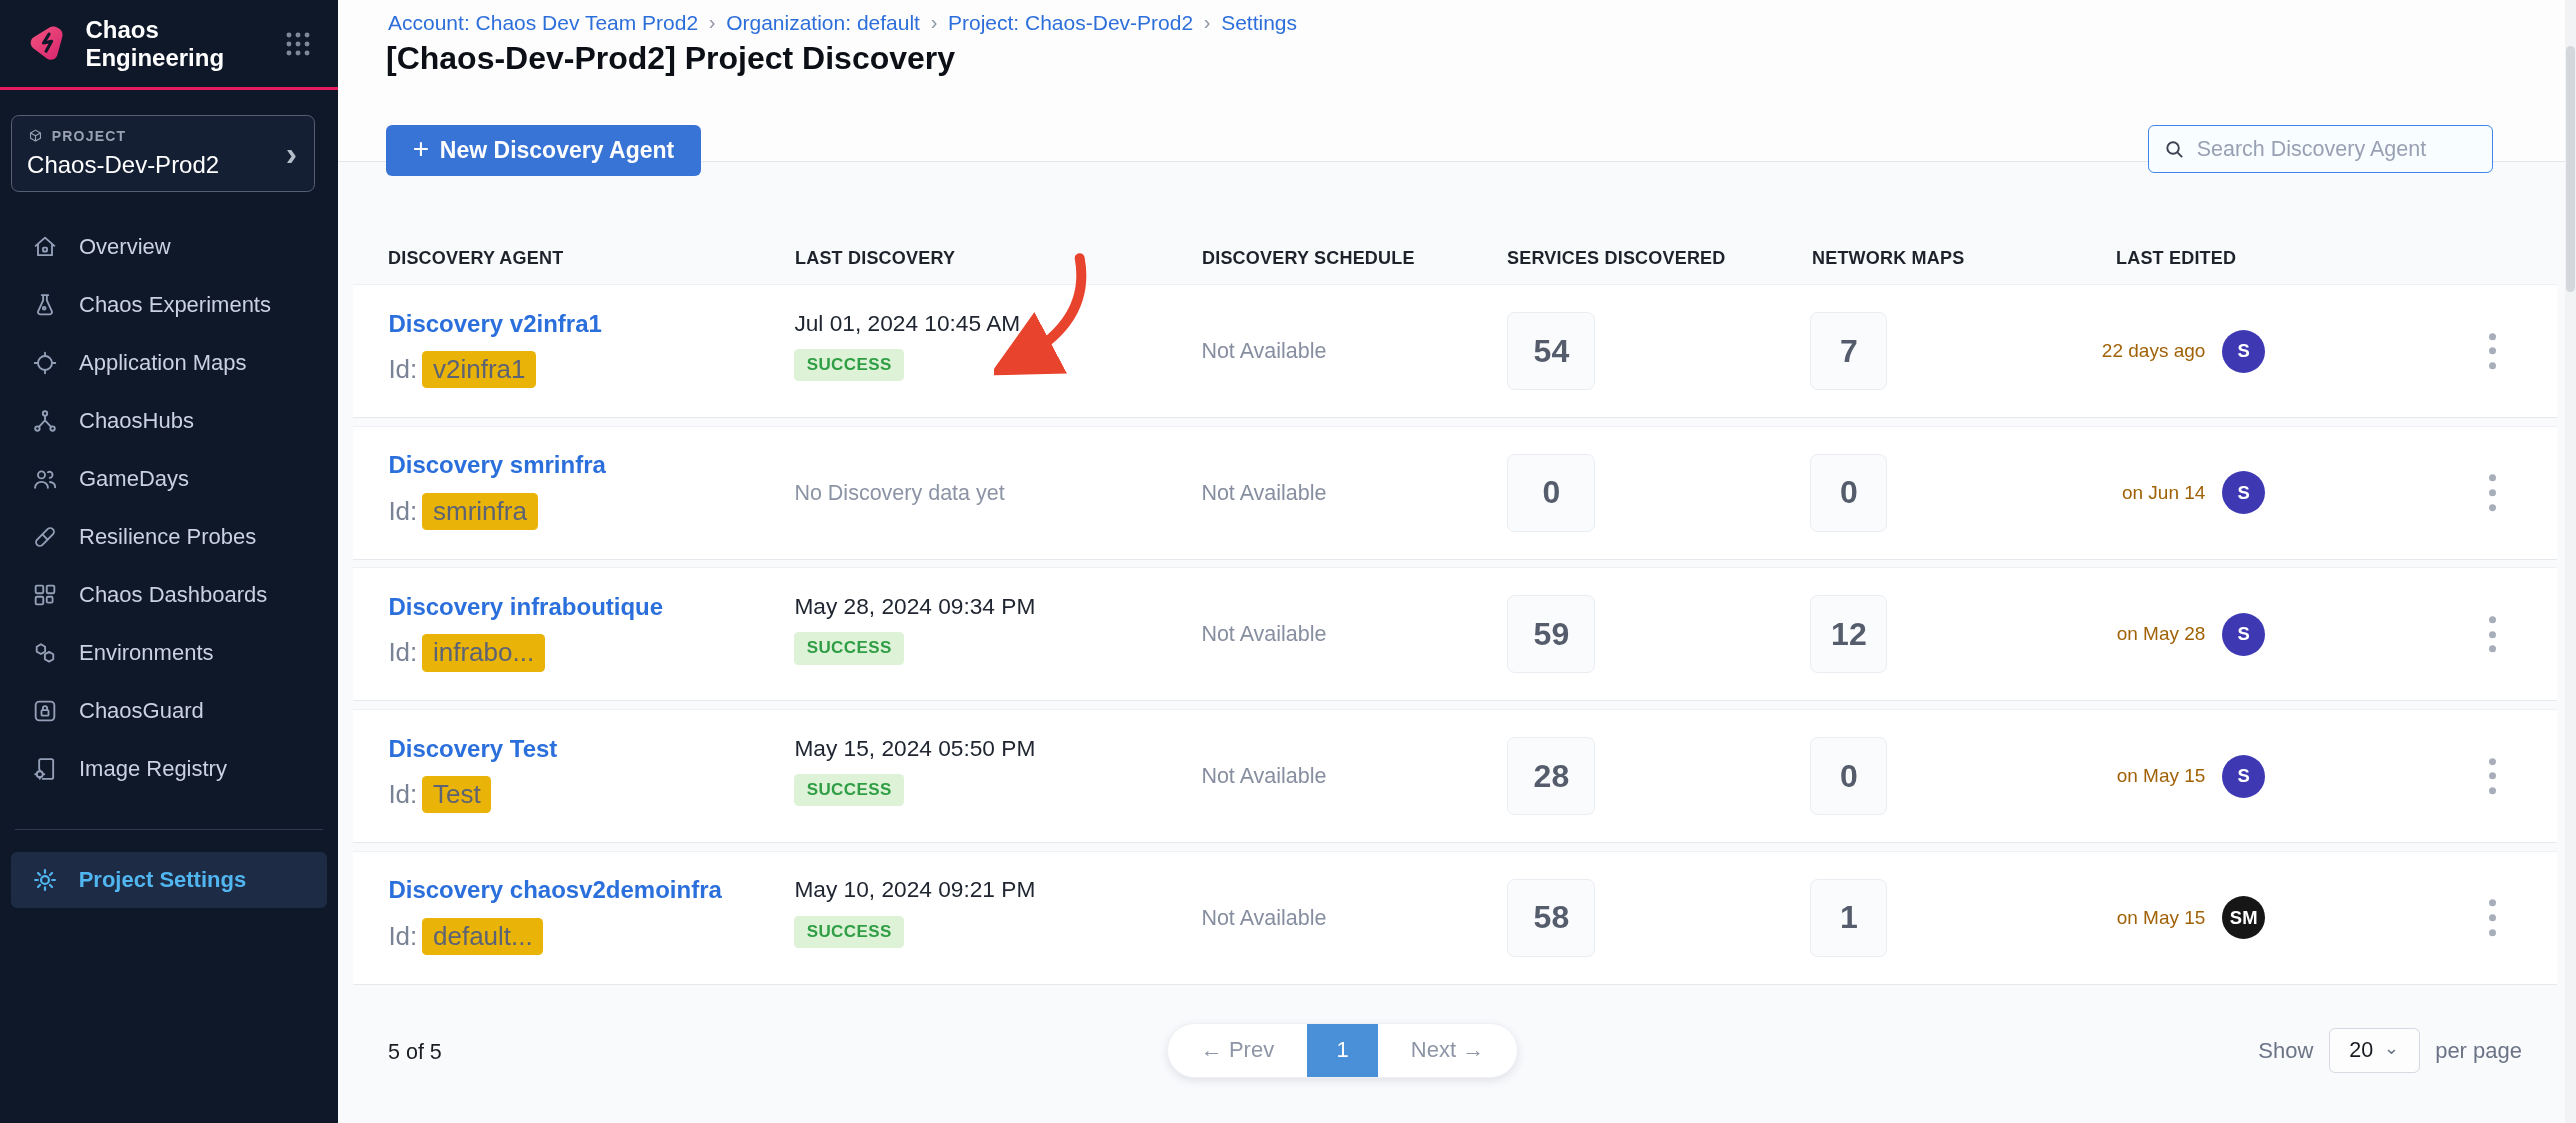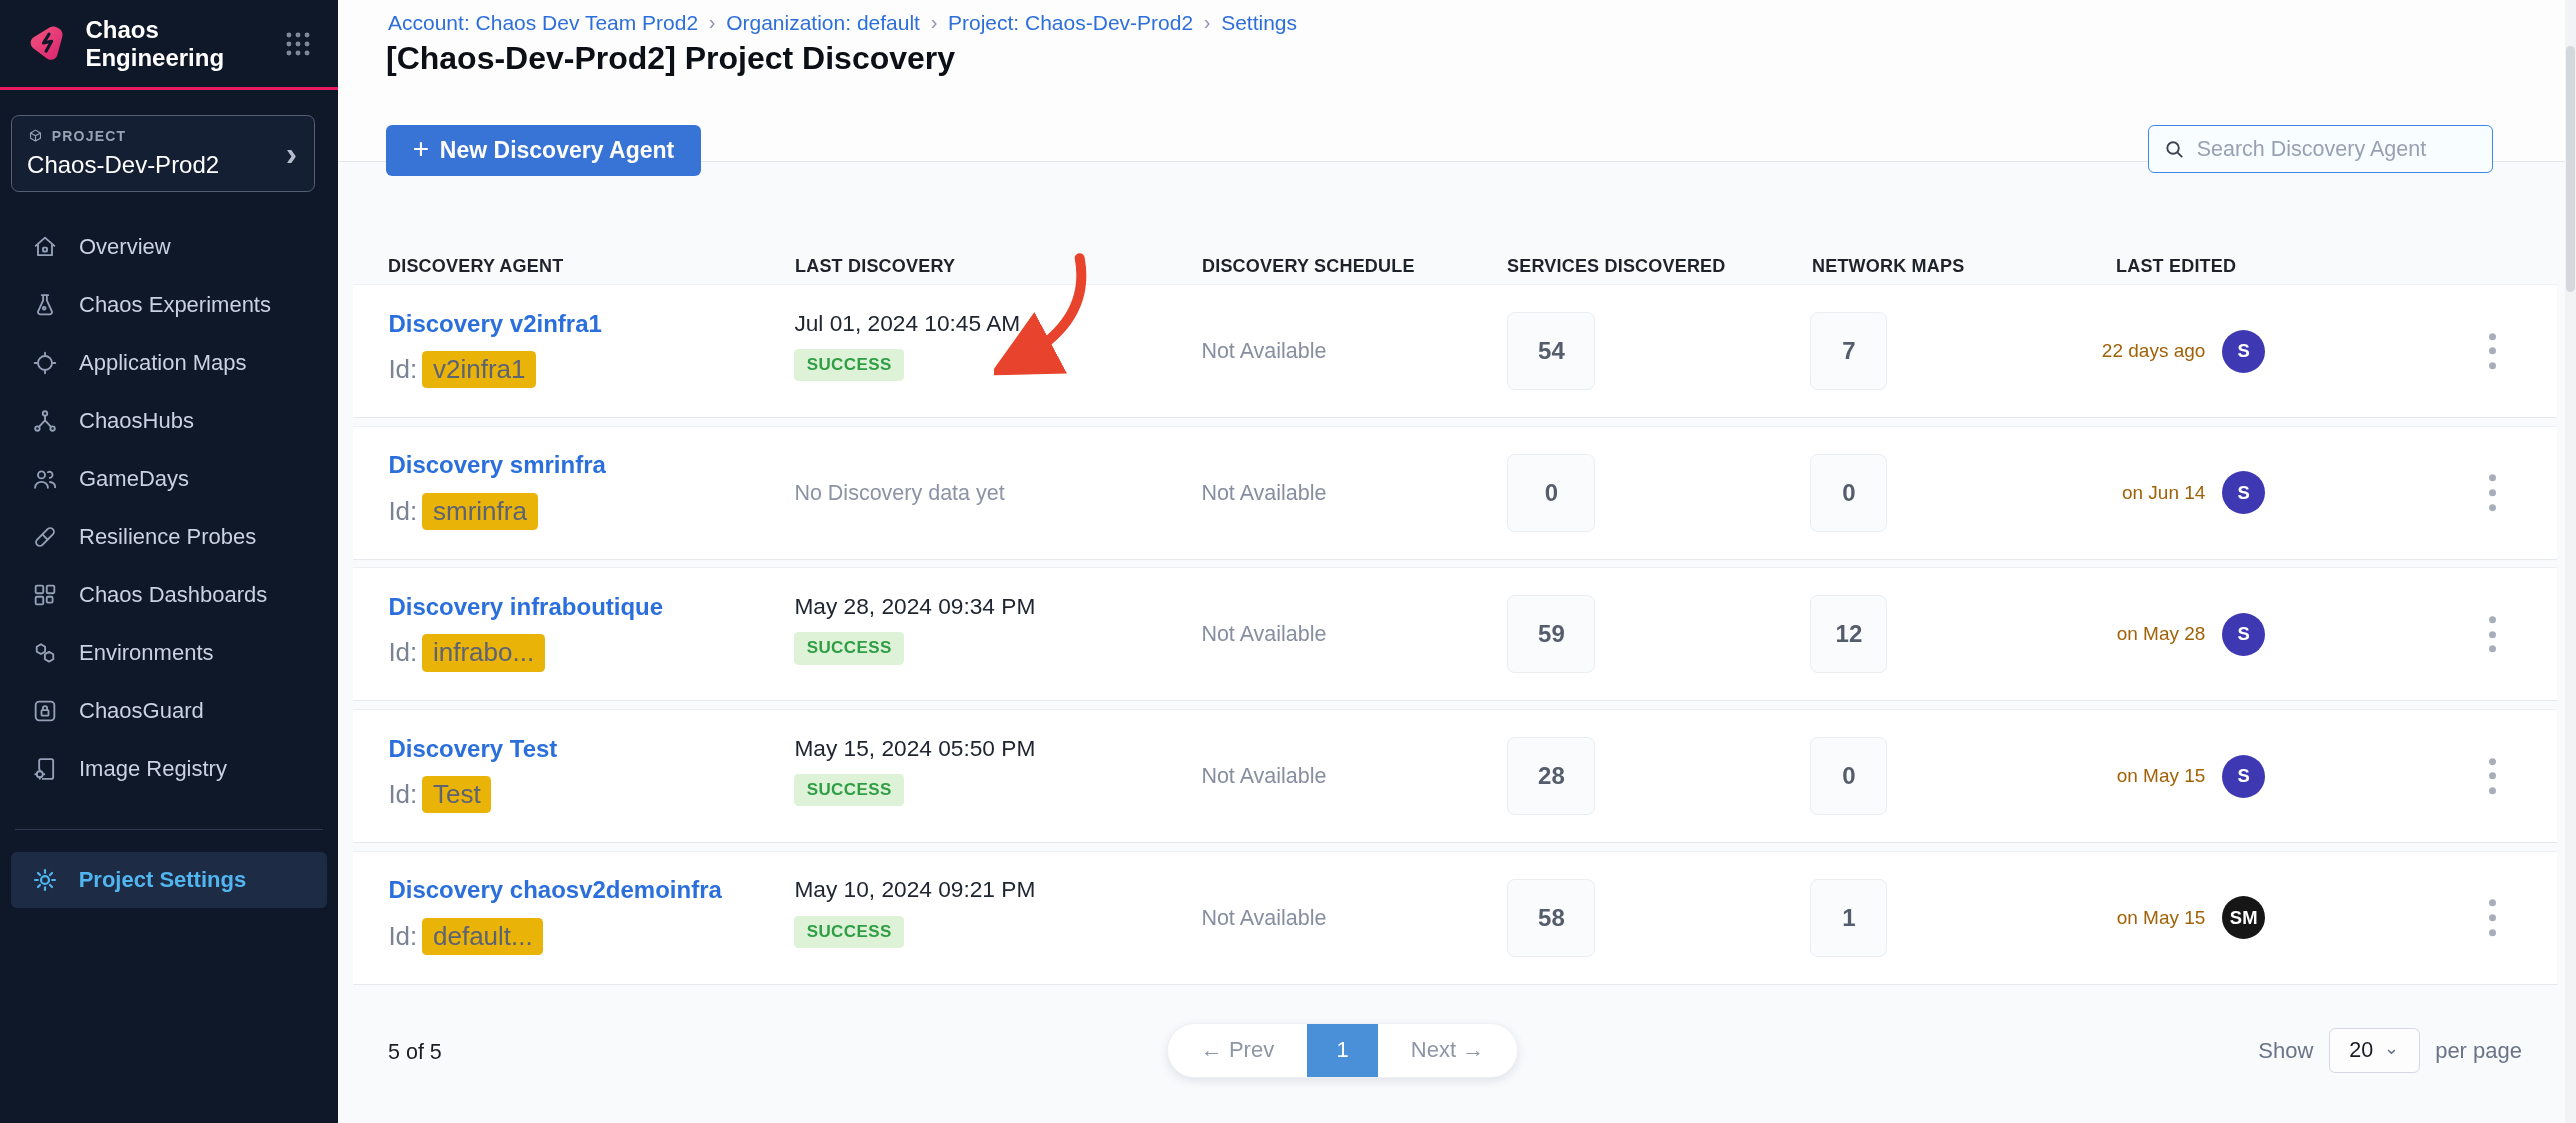--- a/index.html
+++ b/index.html
@@ -50,41 +50,41 @@
   .plus-glyph { font-size:28px; font-weight:normal; margin-top:-2.3px; }
 
   .search-box { position:absolute; right:83px; top:125px; width:345px; height:48px;
     border:1.5px solid #3e86ec; border-radius:6.1px; background:#f8fdff; display:flex;
     align-items:center; padding:0 14px; gap:10.7px; }
   .search-box svg { width:23px; height:23px; stroke:#3c4352; fill:none; stroke-width:2; flex:0 0 auto; }
   .search-box input { border:none; outline:none; background:transparent; width:100%;
     font-size:21.5px; color:#30363f; font-family:inherit; }
   .search-box input::placeholder { color:#98a1b3; }
 
-  .col-head { position:absolute; top:256px; font-size:18px; font-weight:bold; color:#1e222a;
+  .col-head { position:absolute; top:248px; font-size:18px; font-weight:bold; color:#1e222a;
     letter-spacing:0.2px; white-space:nowrap; }
 
   .rows { position:absolute; left:15.4px; top:284px; width:2204px; }
   .row { position:relative; height:134px; background:#ffffff; margin-bottom:7.7px;
     border-top:0.8px solid #eef0f3; border-bottom:1.5px solid #e5e8ec; }
   .agent-name { position:absolute; left:35px; top:24.6px; font-size:24px; font-weight:bold;
     color:#2a6fdb; cursor:pointer; white-space:nowrap; }
   .id-line { position:absolute; left:35px; top:66px; font-size:26px; color:#7a8295;
     display:flex; align-items:center; gap:5px; }
   .id-pill { background:#eab308; color:#5c6374; border-radius:4.6px; padding:3.1px 10.7px; }
   .disc-date { position:absolute; left:441px; top:24.6px; font-size:22.7px; color:#202631; white-space:nowrap; }
   .status-pill { position:absolute; left:441px; top:64px; background:#def2d8; color:#2f9e44;
     font-size:17px; font-weight:bold; letter-spacing:0.4px; border-radius:4.6px; padding:6.1px 12.3px; }
   .no-data { position:absolute; left:441px; top:50%; transform:translateY(-50%);
     font-size:21.5px; color:#8b93a5; white-space:nowrap; }
   .schedule { position:absolute; left:848px; top:50%; transform:translateY(-50%);
     font-size:21.5px; color:#868ea0; white-space:nowrap; }
   .count-tile { position:absolute; top:50%; transform:translateY(-50%); width:88px; height:78px;
     background:#fafbfd; border:1.5px solid #e9edf2; border-radius:7.7px; display:flex;
-    align-items:center; justify-content:center; font-size:24px; font-weight:600; color:#555d6d; }
+    align-items:center; justify-content:center; font-size:32px; font-weight:600; color:#555d6d; }
   .tile-services { left:1154px; }
   .tile-maps { left:1457px; width:77px; }
   .edited-block { position:absolute; left:1563px; top:0; width:349px; height:100%;
     display:flex; align-items:center; justify-content:flex-end; gap:17px; }
   .edited-text { font-size:19px; color:#a16207; white-space:nowrap; }
   .avatar { width:43px; height:43px; border-radius:50%; background:#3e39b3; color:#ffffff;
     display:flex; align-items:center; justify-content:center; font-size:18.4px; font-weight:bold;
     letter-spacing:0.4px; flex:0 0 auto; }
   .avatar.black { background:#161616; }
   .kebab { position:absolute; left:2128px; top:50%; transform:translateY(-50%);

